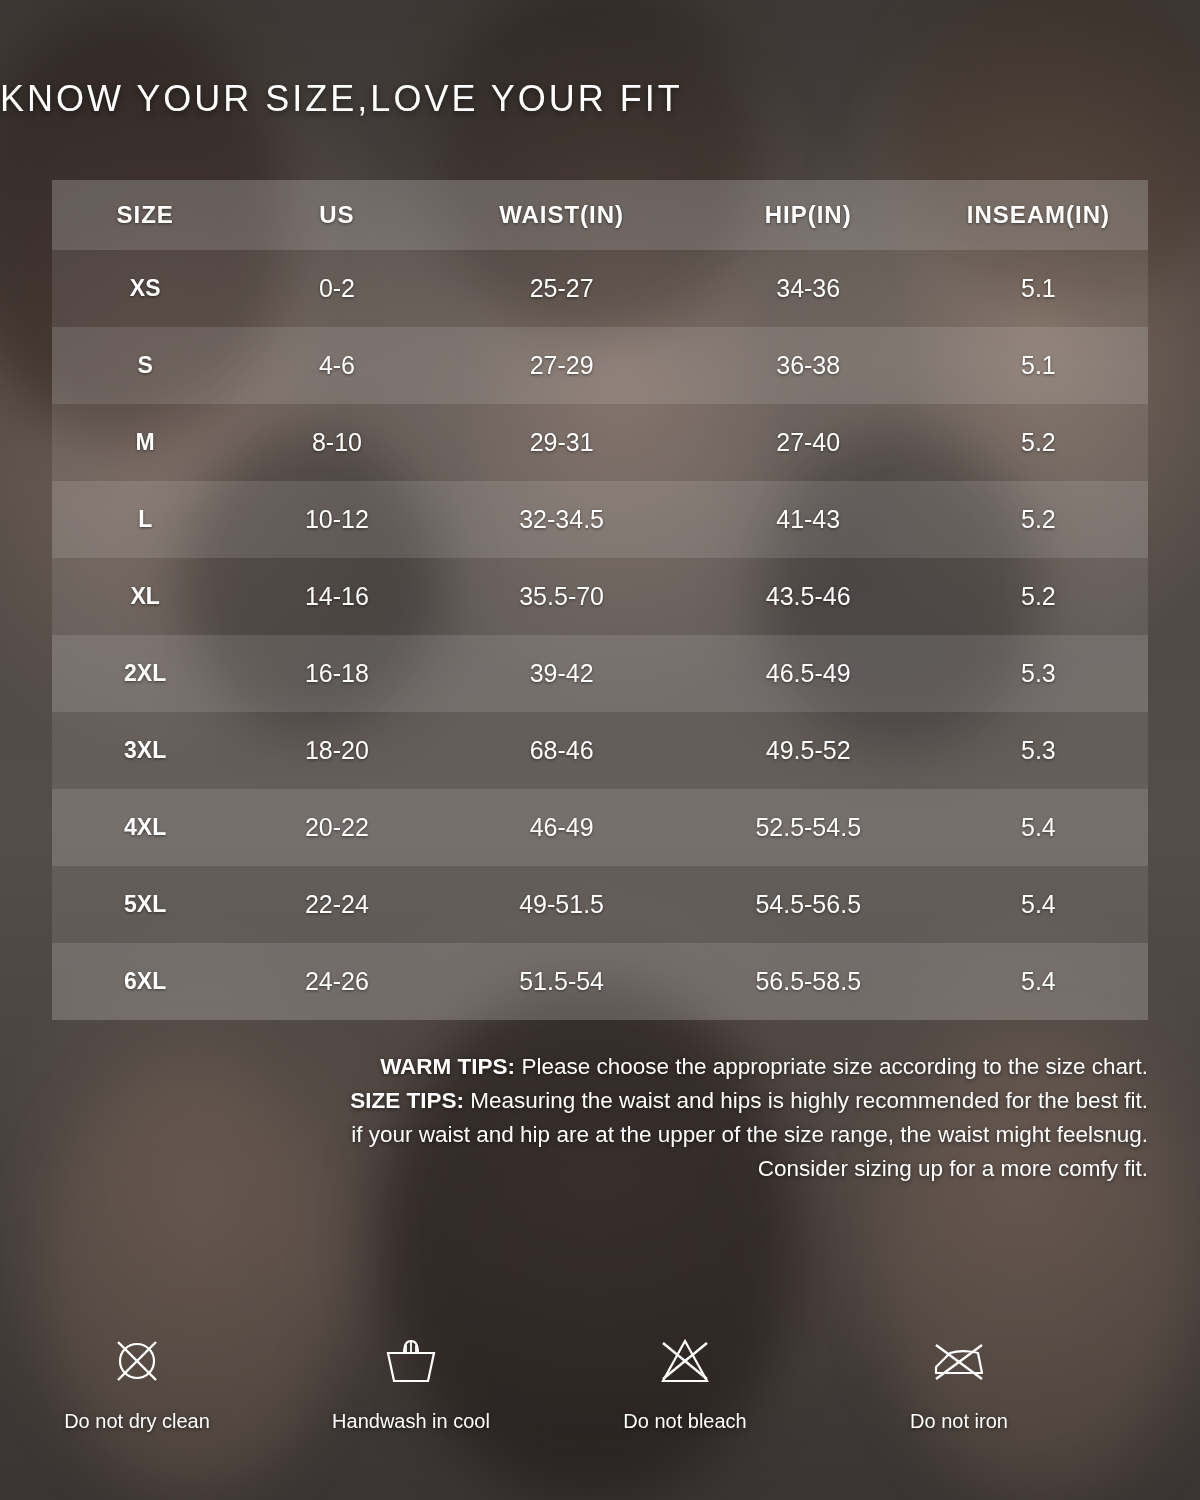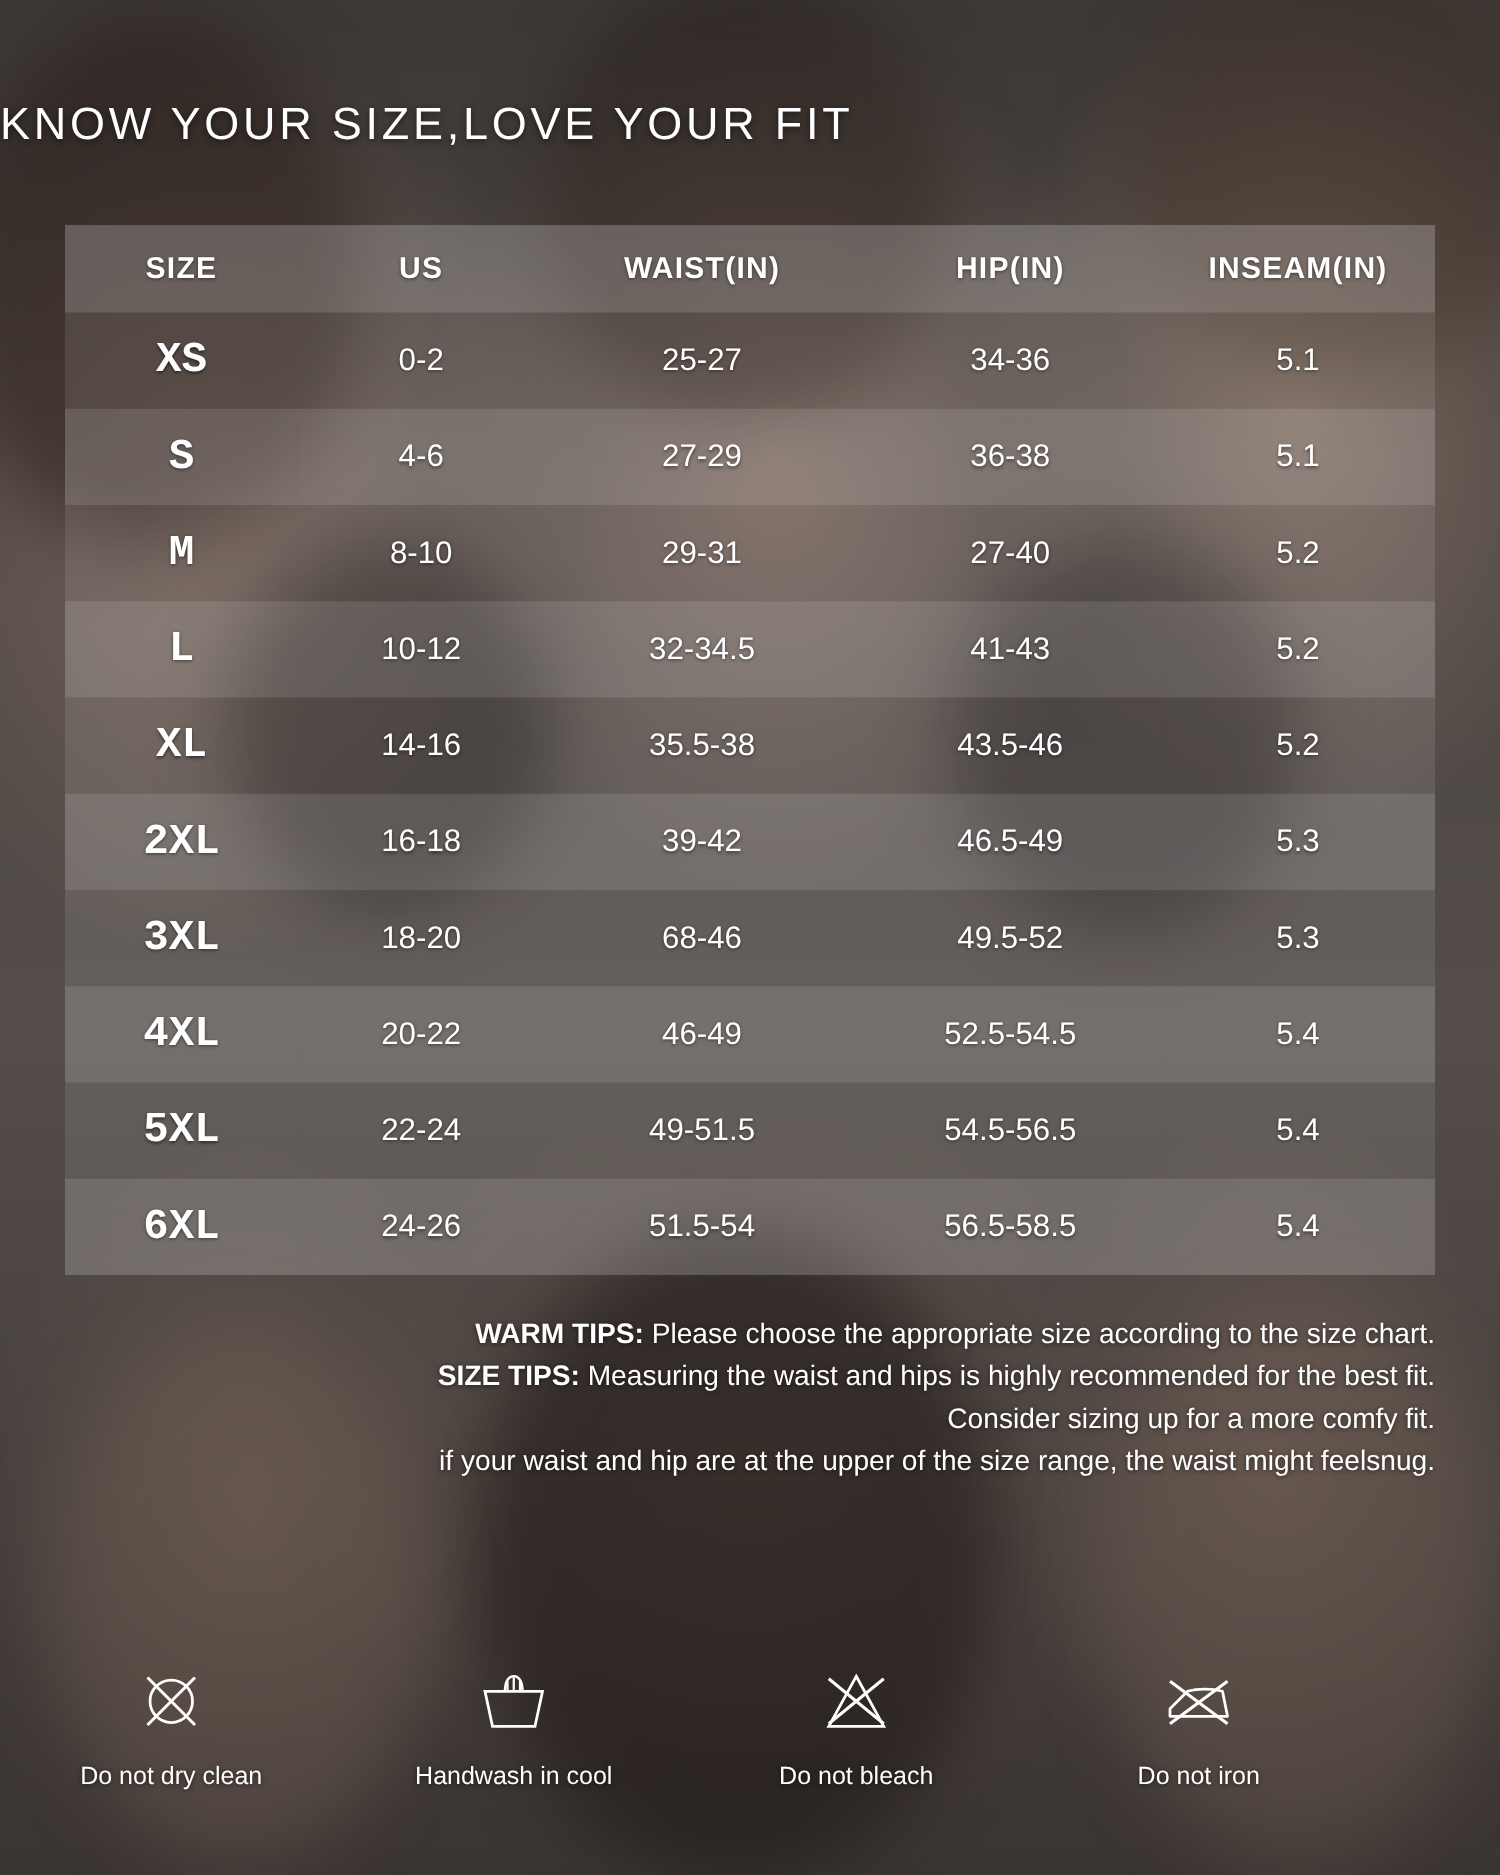--- a/index.html
+++ b/index.html
@@ -85,21 +85,21 @@
   }
   table.size-table th {
     font-size: 24px;
     font-weight: bold;
     letter-spacing: 1px;
     height: 68px;
   }
   thead tr { background: rgba(255,255,255,0.22); }
   tbody tr:nth-child(odd) { background: rgba(255,255,255,0.10); }
   tbody tr:nth-child(even) { background: rgba(255,255,255,0.20); }
-  tbody td.size-col { font-weight: bold; font-size: 34px; font-family: Liberation Mono, monospace; }
+  tbody td.size-col { font-weight: bold; font-size: 23px; }
   col.c-size { width: 17%; }
   col.c-us { width: 18%; }
   col.c-waist { width: 23%; }
   col.c-hip { width: 22%; }
   col.c-inseam { width: 20%; }
 
   .tips {
     position: absolute;
     left: 58px;
     top: 1050px;
@@ -197,21 +197,21 @@
           <tr>
             <td class="size-col">L</td>
             <td>10-12</td>
             <td>32-34.5</td>
             <td>41-43</td>
             <td>5.2</td>
           </tr>
           <tr>
             <td class="size-col">XL</td>
             <td>14-16</td>
-            <td>35.5-38</td>
+            <td>35.5-70</td>
             <td>43.5-46</td>
             <td>5.2</td>
           </tr>
           <tr>
             <td class="size-col">2XL</td>
             <td>16-18</td>
             <td>39-42</td>
             <td>46.5-49</td>
             <td>5.3</td>
           </tr>
@@ -243,22 +243,22 @@
             <td>56.5-58.5</td>
             <td>5.4</td>
           </tr>
         </tbody>
       </table>
     </div>
 
     <div class="tips">
       <p><span class="lbl">WARM TIPS:</span><span> Please choose the appropriate size according to the size chart.</span></p>
       <p><span class="lbl">SIZE TIPS:</span><span> Measuring the waist and hips is highly recommended for the best fit.</span></p>
+      <p>if your waist and hip are at the upper of the size range, the waist might feelsnug.</p>
       <p>Consider sizing up for a more comfy fit.</p>
-      <p>if your waist and hip are at the upper of the size range, the waist might feelsnug.</p>
     </div>
 
     <div class="care-row">
 
       <div class="care-item">
         <div class="care-icon">
           <svg width="56" height="56" viewBox="0 0 56 56">
             <circle cx="28" cy="28" r="17" fill="none" stroke="#ffffff" stroke-width="2.2"></circle>
             <line x1="9" y1="9" x2="47" y2="47" stroke="#ffffff" stroke-width="2.4"></line>
             <line x1="47" y1="9" x2="9" y2="47" stroke="#ffffff" stroke-width="2.4"></line>

